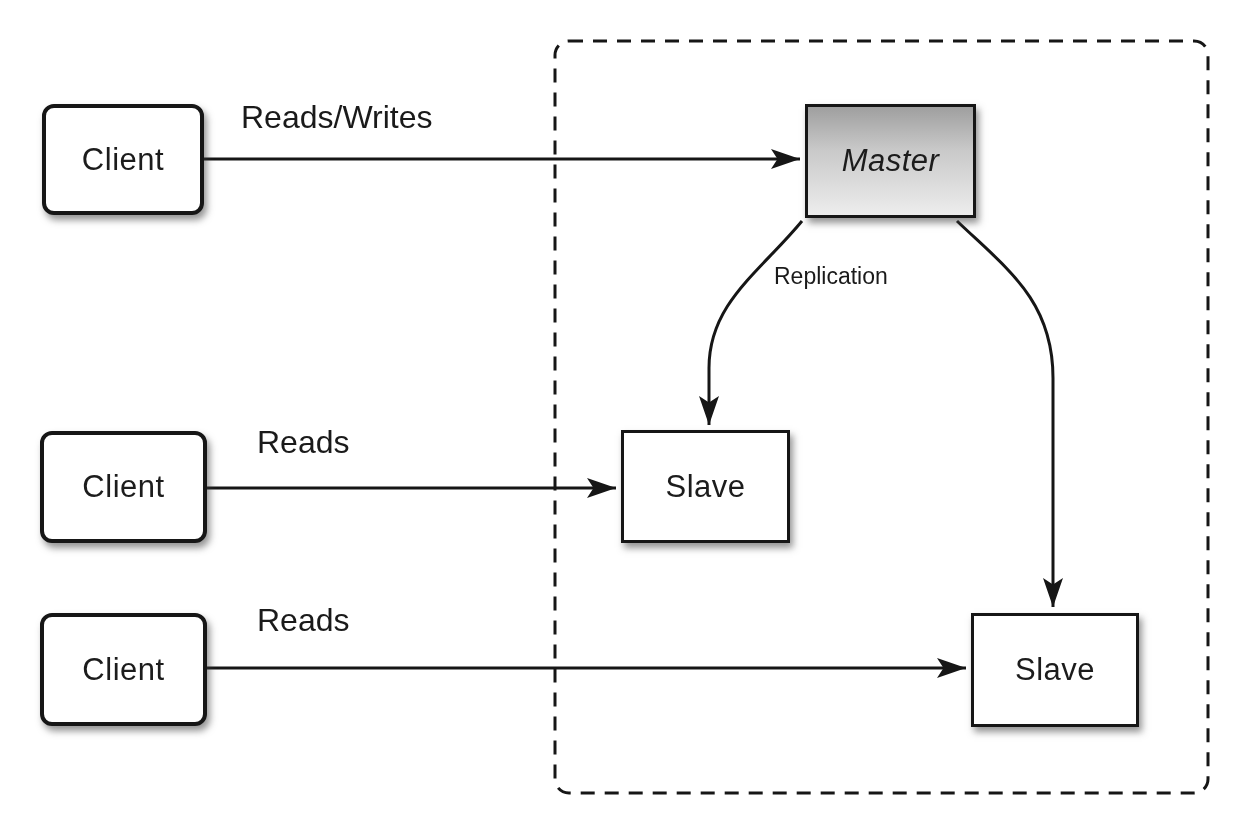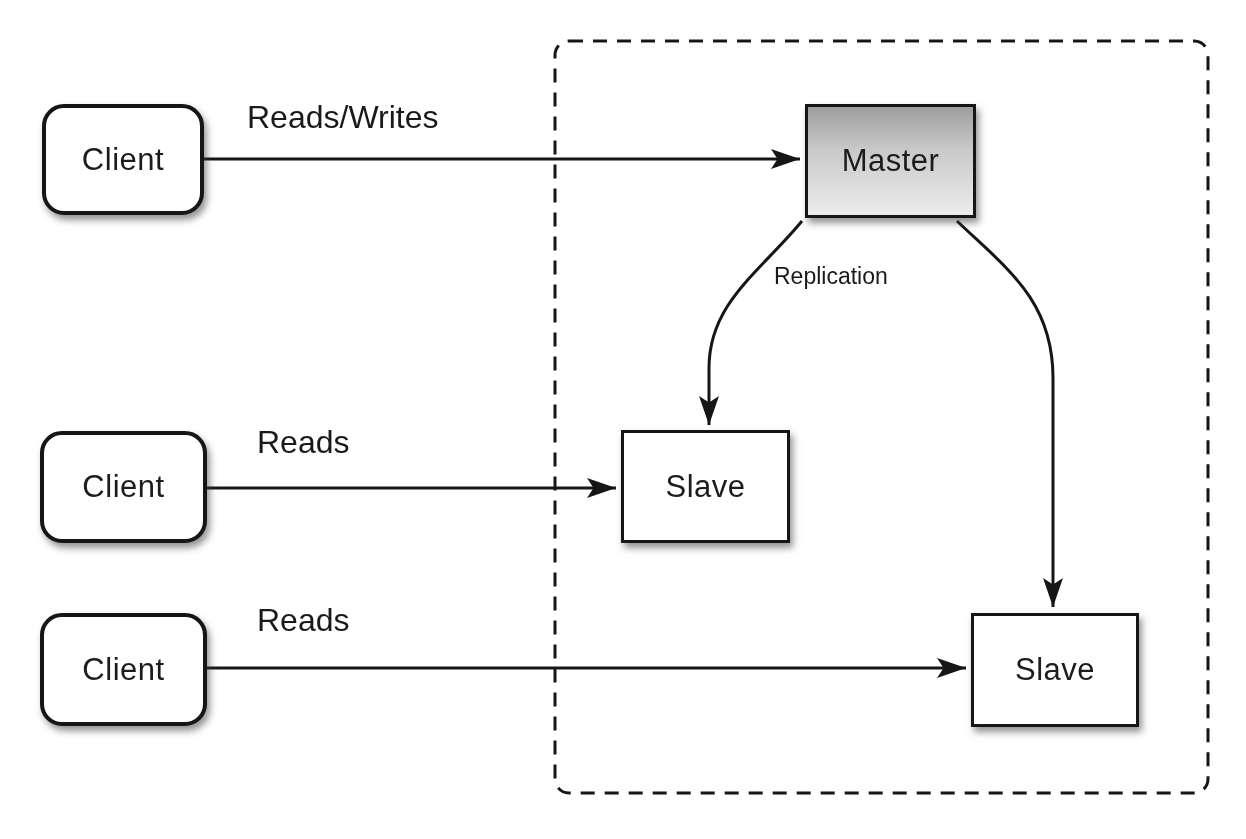--- a/index.html
+++ b/index.html
@@ -29,21 +29,21 @@
     justify-content: center;
     background: #ffffff;
     border: 3px solid #161616;
     box-shadow: 3px 5px 7px rgba(60,60,60,0.55);
     box-sizing: border-box;
     color: #1c1c1c;
     font-size: 31px;
     letter-spacing: 0.5px;
   }
   .node.rounded {
-    border-radius: 22px;
+    border-radius: 12px;
     border-width: 4px;
   }
   .node.master {
     background: linear-gradient(to bottom, #9f9f9f 0%, #c9c9c9 40%, #ededed 100%);
   }
   .edge-label {
     position: absolute;
     color: #1a1a1a;
     font-size: 32px;
     white-space: nowrap;
@@ -82,33 +82,33 @@
   </div>
 
   <div class="node rounded" style="left:40px; top:431px; width:167px; height:112px;">
     <span>Client</span>
   </div>
 
   <div class="node rounded" style="left:40px; top:613px; width:167px; height:113px;">
     <span>Client</span>
   </div>
 
-  <div class="node master" style="left:805px; top:104px; width:171px; height:114px;">
+  <div class="node master" style="left:805px; top:104px; width:171px; height:114px;font-style:italic;">
     <span>Master</span>
   </div>
 
   <div class="node" style="left:621px; top:430px; width:169px; height:113px;">
     <span>Slave</span>
   </div>
 
   <div class="node" style="left:971px; top:613px; width:168px; height:114px;">
     <span>Slave</span>
   </div>
 
-  <div class="edge-label" style="left:247px; top:99px;">Reads/Writes</div>
+  <div class="edge-label" style="left:241px; top:99px;">Reads/Writes</div>
 
   <div class="edge-label" style="left:257px; top:424px;">Reads</div>
 
   <div class="edge-label" style="left:257px; top:602px;">Reads</div>
 
   <div class="edge-label replication" style="left:774px; top:263px;">Replication</div>
 
 </div>
 
 </body></html>

